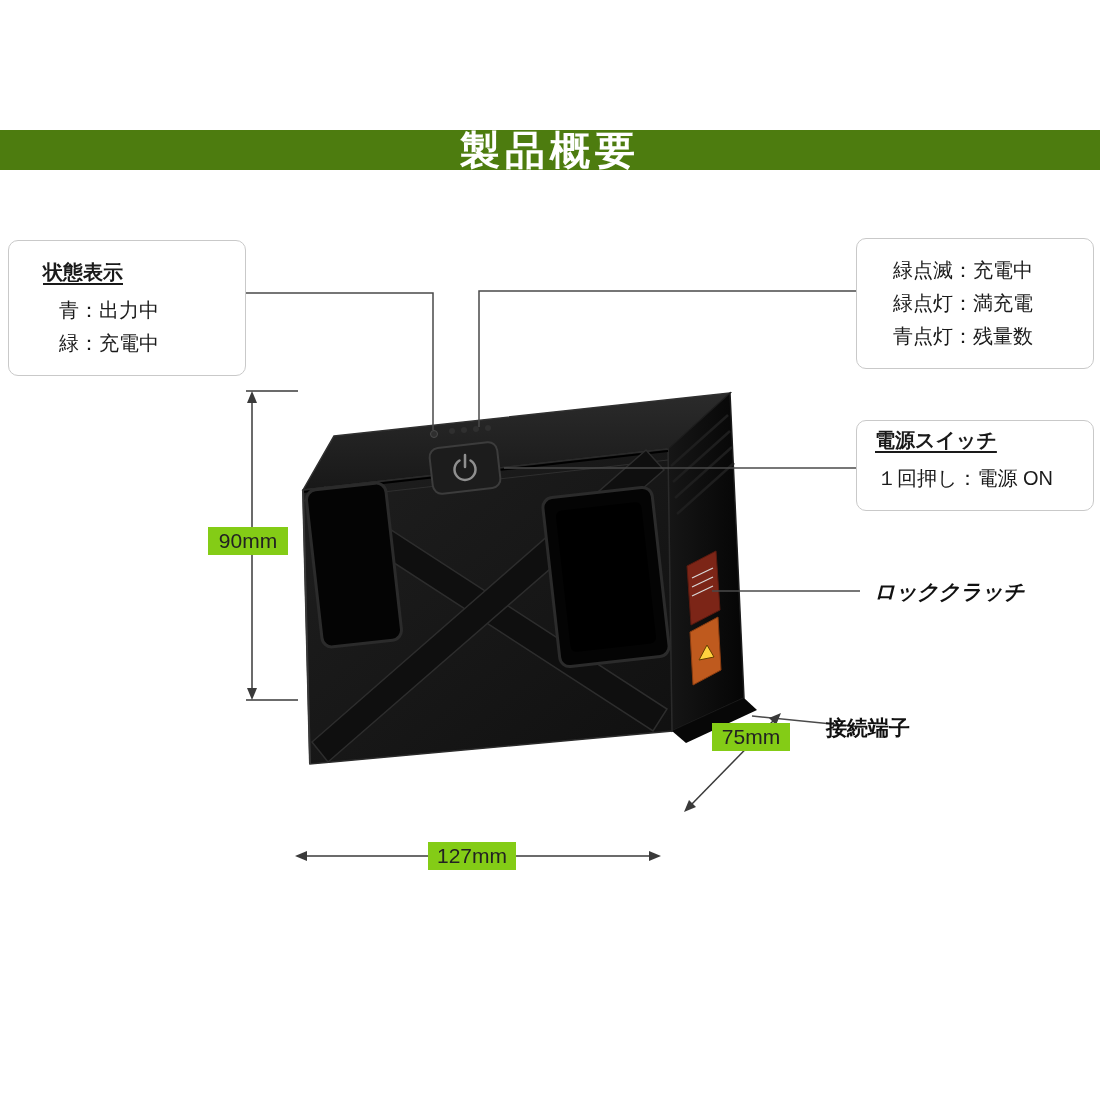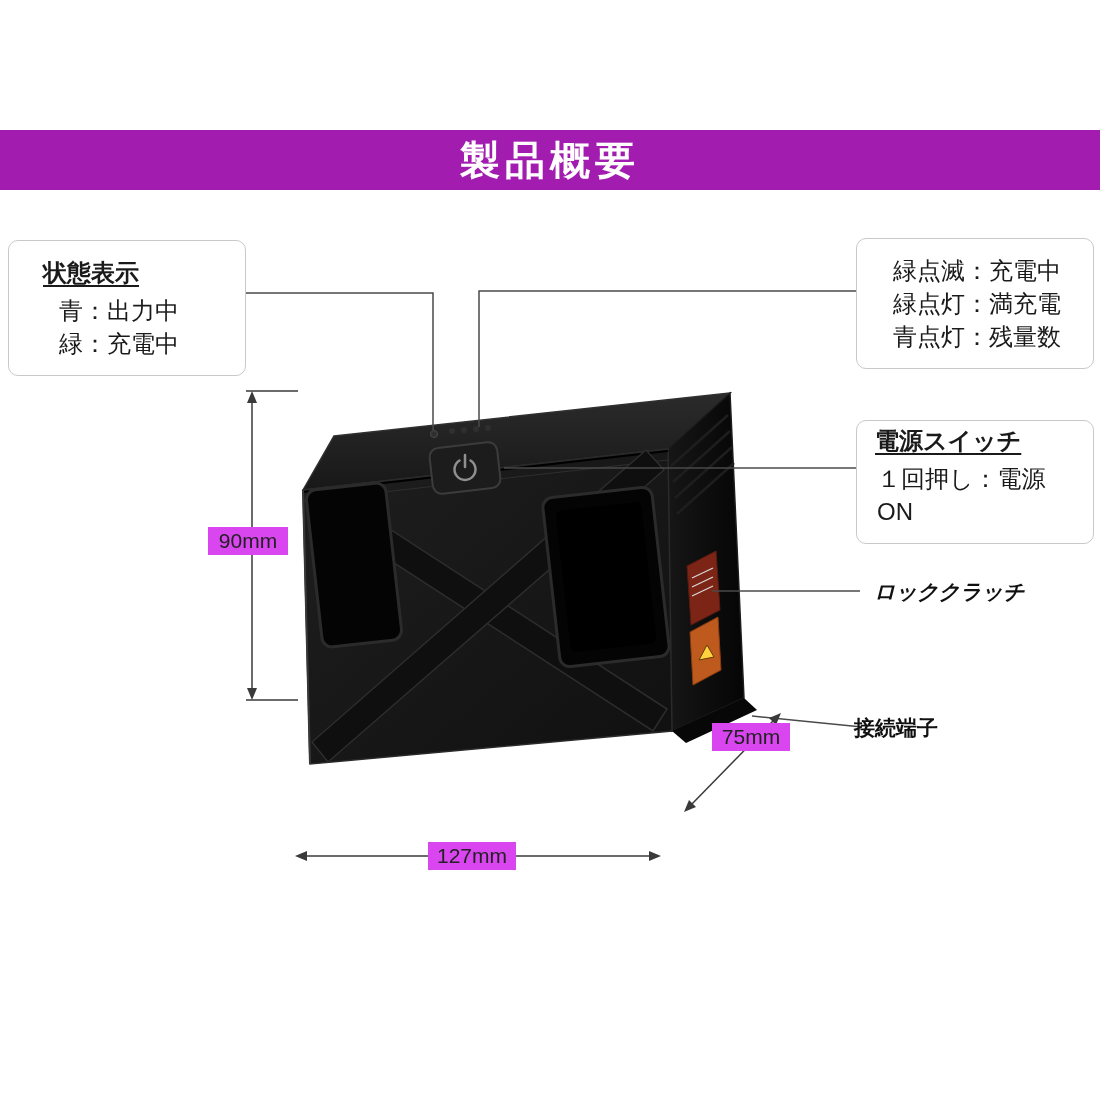--- a/index.html
+++ b/index.html
@@ -2,41 +2,41 @@
 <html><head>
 <meta charset="utf-8">
 <style>
   * { margin:0; padding:0; box-sizing:border-box; }
   html, body { background:#ffffff; }
   .page {
     position:relative; width:1100px; height:1100px; background:#ffffff;
     font-family:"Liberation Sans", sans-serif; color:#1a1a1a; overflow:hidden;
   }
   .title-band {
-    position:absolute; left:0; top:130px; width:1100px; height:60px;
-    background:#a21caf; display:flex; align-items:center; justify-content:center;
+    position:absolute; left:0; top:130px; width:1100px; height:40px;
+    background:#4d7c0f; display:flex; align-items:center; justify-content:center;
   }
   .title-band h1 { color:#ffffff; font-size:40px; font-weight:bold; letter-spacing:5px; }
   .scene { position:absolute; left:0; top:0; }
   .callout {
     position:absolute; background:#ffffff; border:1px solid #c9c9c9; border-radius:10px;
-    font-size:24px; line-height:33px;
+    font-size:20px; line-height:33px;
   }
   .callout .title { font-weight:bold; text-decoration:underline; text-underline-offset:4px; margin-bottom:5px; }
   .callout-status { left:8px;   top:240px; width:238px; padding:15px 8px 15px 34px; }
   .callout-status .line { padding-left:16px; }
   .callout-level  { left:856px; top:238px; width:238px; padding:15px 8px 15px 20px; }
   .callout-level .line { padding-left:16px; }
   .callout-power  { left:856px; top:420px; width:238px; padding:3px 6px 15px 18px; }
   .callout-power .line { padding-left:2px; }
   .side-label { position:absolute; font-size:21px; font-weight:bold; color:#111111; }
   .label-lock { left:874px; top:578px;font-style:italic; }
-  .label-terminal { left:854px; top:714px; }
+  .label-terminal { left:826px; top:714px; }
   .dim-label {
-    position:absolute; font-size:21px; color:#222222; background:#d946ef;
+    position:absolute; font-size:21px; color:#222222; background:#84cc16;
     text-align:center; padding:2px 2px;
   }
   .dim-height { left:208px; top:527px; width:80px; }
   .dim-width  { left:428px; top:842px; width:88px; }
   .dim-depth  { left:712px; top:711px; width:78px;margin-top:12px; }
 </style>
 </head>
 <body>
 
 <div class="page">

